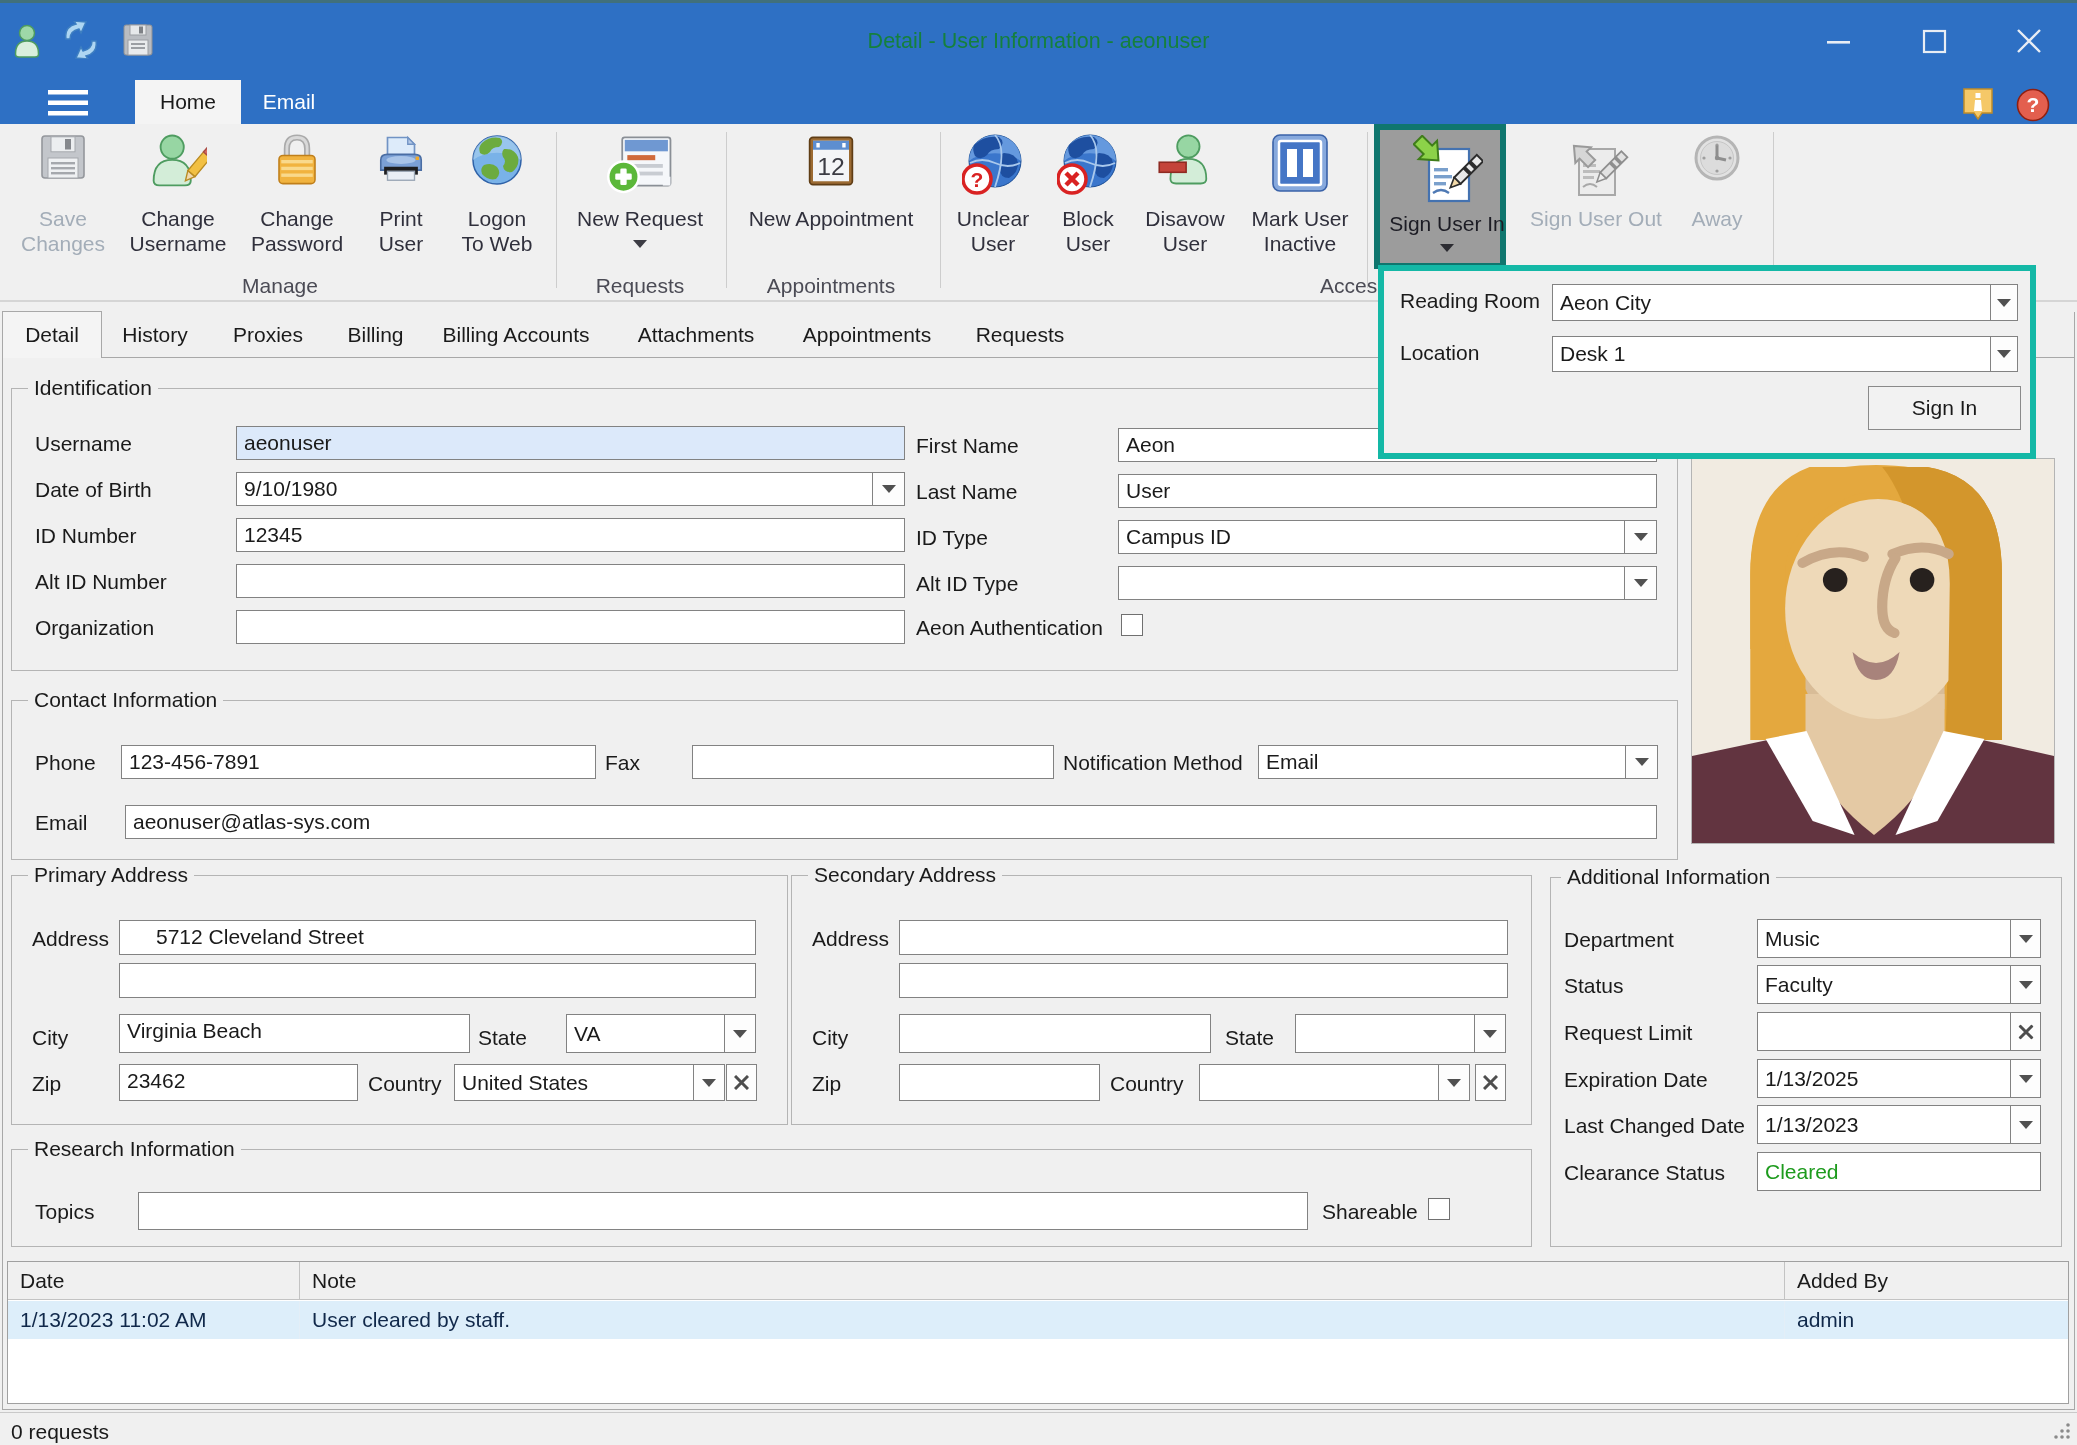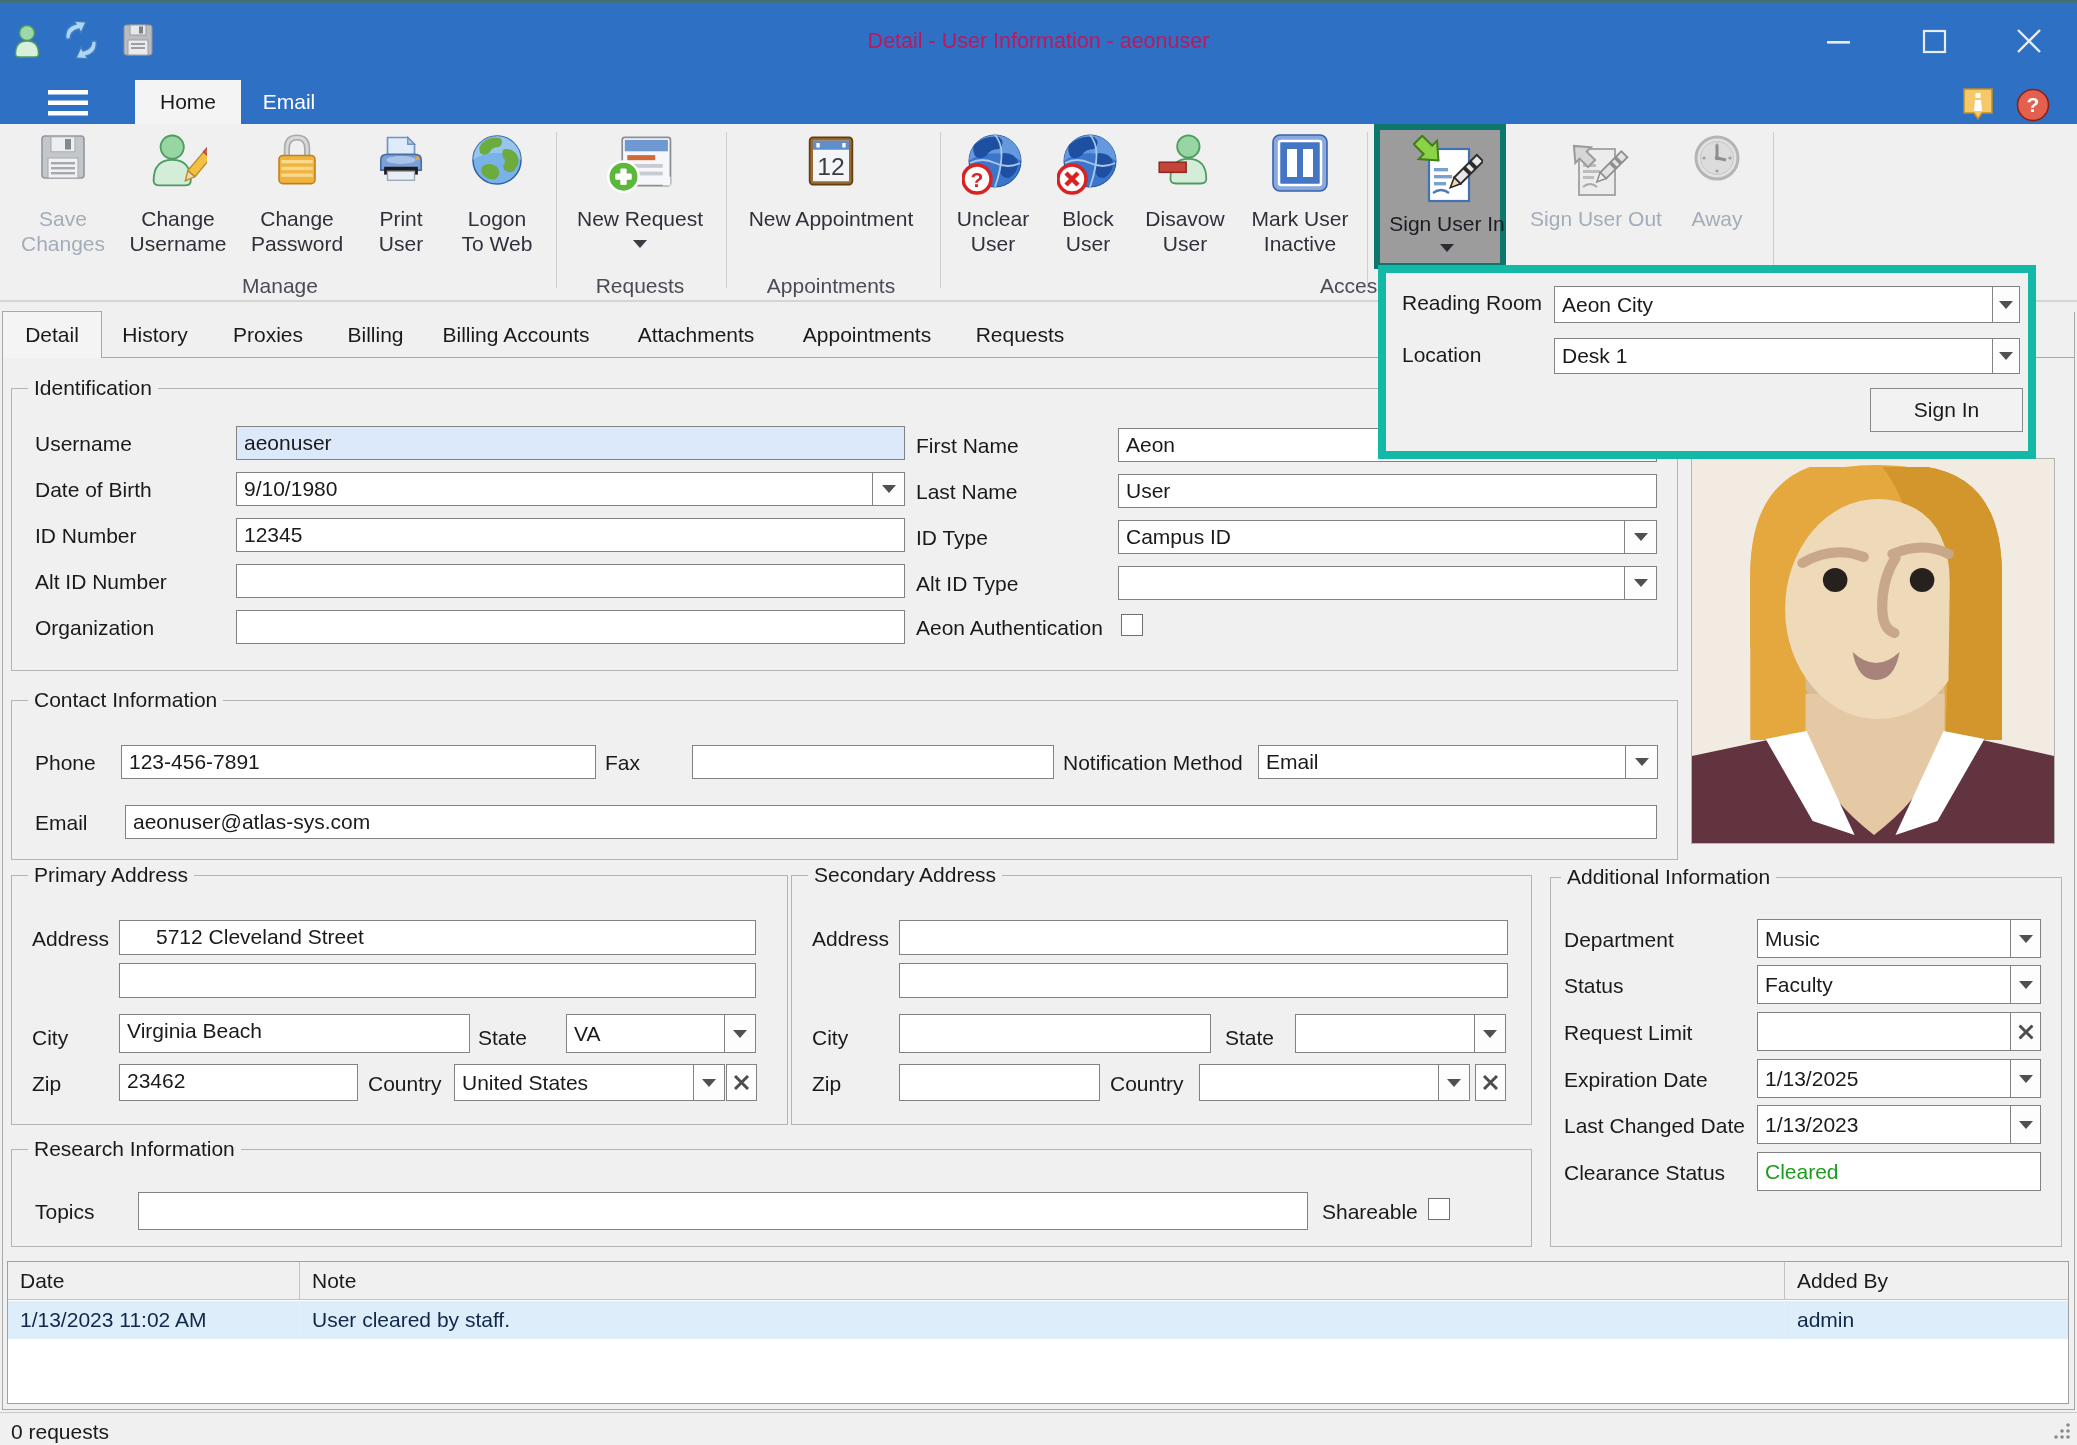--- a/index.html
+++ b/index.html
@@ -3,21 +3,21 @@
 <meta charset="utf-8">
 <style>
 * { margin:0; padding:0; box-sizing:border-box; }
 html,body { width:2077px; height:1445px; overflow:hidden; }
 body { font-family:"Liberation Sans", sans-serif; font-size:21px; color:#1a1a1a; background:#f0f0f0; }
 #win { position:absolute; left:0; top:0; width:2077px; height:1445px; }
 .abs { position:absolute; }
 
 #topedge { position:absolute; left:0; top:0; width:2077px; height:3px; background:#41707b; }
 #titlebar { position:absolute; left:0; top:3px; width:2077px; height:121px; background:#2e70c4; }
-#title { position:absolute; left:0; top:29px; width:2077px; text-align:center; color:#be185d; font-size:21.5px; }
+#title { position:absolute; left:0; top:29px; width:2077px; text-align:center; color:#15803d; font-size:21.5px; }
 
 #hometab { position:absolute; left:135px; top:80px; width:106px; height:44px; background:#f4f4f4; color:#1a1a1a; text-align:center; line-height:44px; font-size:21px; }
 #emailtab { position:absolute; left:241px; top:80px; width:96px; height:44px; color:#ffffff; text-align:center; line-height:44px; font-size:21px; }
 
 #ribbon { position:absolute; left:0; top:124px; width:2077px; height:178px; background:#f0f0f0; border-bottom:2px solid #d5d5d5; }
 .rbtn { position:absolute; top:0; height:150px; text-align:center; }
 .rbtn .ric { position:absolute; top:9px; left:50%; transform:translateX(-50%); }
 .rlab { position:absolute; top:82px; left:0; width:100%; text-align:center; font-size:21px; color:#30303c; line-height:25px; }
 .rlab.dis { color:#a3adb8; }
 .rsep { position:absolute; top:8px; width:1px; height:156px; background:#cdcdcd; }
@@ -39,21 +39,21 @@
 .xbtn { position:absolute; background:#fdfdfd; border:1px solid #828282; }
 .chk { position:absolute; width:22px; height:22px; background:#fff; border:1px solid #707070; }
 
 #utable { position:absolute; left:7px; top:959px; width:2062px; height:143px; background:#ffffff; border:1px solid #a0a0a0; }
 .th { position:absolute; top:0; height:38px; background:#f0f0f0; border-right:1px solid #c3c3c3; border-bottom:1px solid #c3c3c3; font-size:21px; line-height:38px; padding-left:12px; color:#1a1a1a; }
 .td { position:absolute; top:39px; height:38px; background:#ddeefa; border-right:1px solid #e3eef7; font-size:21px; line-height:38px; padding-left:12px; color:#10284a; }
 
 #statusbar { position:absolute; left:0; top:1412px; width:2077px; height:33px; background:#f0f0f0; border-top:1px solid #c9c9c9; font-size:21px; line-height:38px; padding-left:11px; color:#1a1a1a; }
 
 #sbtnbox { position:absolute; left:1374px; top:124px; width:132px; height:145px; background:#9c9c9c; border:6px solid #0f766e; }
-#spanel { position:absolute; left:1378px; top:265px; width:658px; height:194px; background:#f0f0f0; border:8px solid #14b8a6; }
+#spanel { position:absolute; left:1378px; top:265px; width:658px; height:194px; background:#f0f0f0; border:6px solid #14b8a6; }
 </style>
 </head>
 <body>
 <div id="win">
   <div id="titlebar"></div>
   <div id="topedge"></div>
   <div id="title">Detail - User Information - aeonuser</div>
 
   <svg class="abs" style="left:14px;top:24px;" width="26" height="34" viewBox="0 0 26 34">
     <circle cx="13" cy="9" r="7.5" fill="#9ed8a8" stroke="#4e9c60" stroke-width="1.5"></circle>

